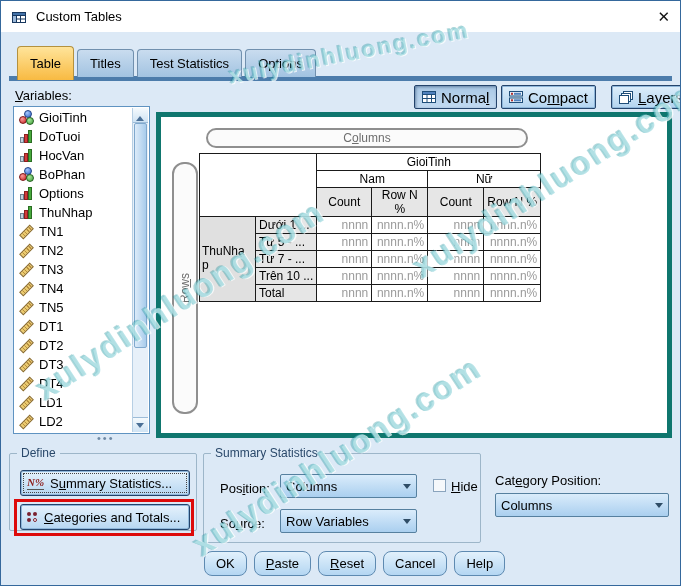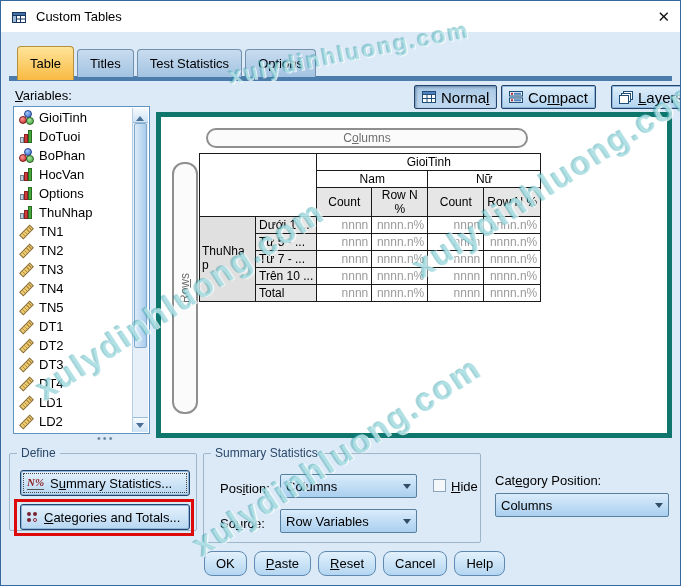--- a/index.html
+++ b/index.html
@@ -158,34 +158,34 @@
         </div>
         <div class="var-item">
           <span class="vicon ordinal">
             <i class="o1"></i>
             <i class="o2"></i>
             <i class="o3"></i>
           </span>
           <span class="vlabel">DoTuoi</span>
         </div>
         <div class="var-item">
+          <span class="vicon ordinal">
+            <i class="o1"></i>
+            <i class="o2"></i>
+            <i class="o3"></i>
+          </span>
+          <span class="vlabel">HocVan</span>
+        </div>
+        <div class="var-item">
           <span class="vicon nominal">
             <i class="b1"></i>
             <i class="b2"></i>
             <i class="b3"></i>
           </span>
           <span class="vlabel">BoPhan</span>
-        </div>
-        <div class="var-item">
-          <span class="vicon ordinal">
-            <i class="o1"></i>
-            <i class="o2"></i>
-            <i class="o3"></i>
-          </span>
-          <span class="vlabel">HocVan</span>
         </div>
         <div class="var-item">
           <span class="vicon ordinal">
             <i class="o1"></i>
             <i class="o2"></i>
             <i class="o3"></i>
           </span>
           <span class="vlabel">Options</span>
         </div>
         <div class="var-item">

